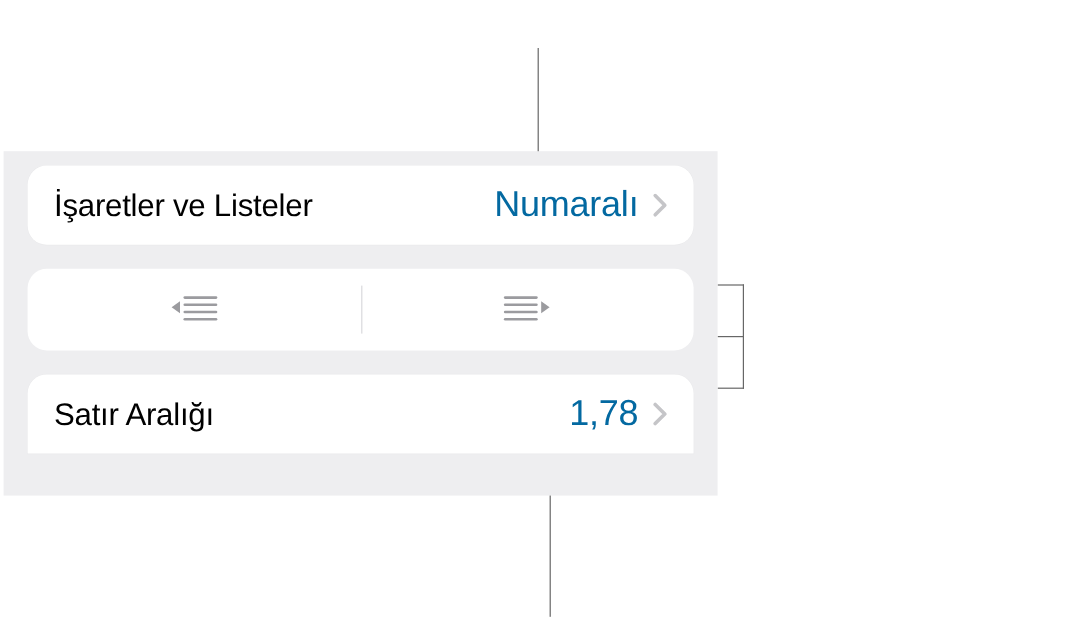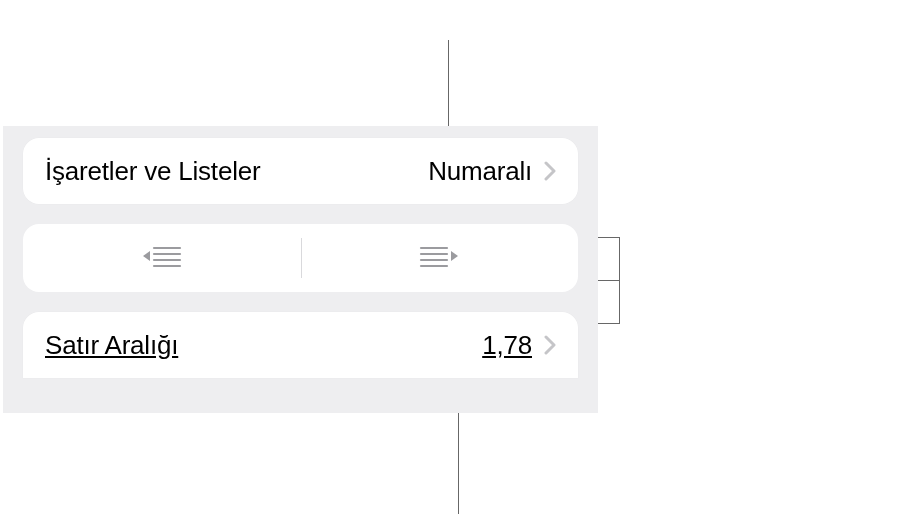--- a/index.html
+++ b/index.html
@@ -33,22 +33,22 @@
       margin-bottom: 20px;
       box-shadow: 0 0 0 0.5px rgba(0,0,0,0.02);
     }
     .row-label {
       flex: 1;
       font-size: 26px;
       color: #000000;
       letter-spacing: -0.2px;
     }
     .row-value {
-      font-size: 26px;
-      color: #000000;
+      font-size: 30px;
+      color: #0369a1;
       margin-right: 12px;
       letter-spacing: -0.2px;
     }
     .chevron {
       color: #c5c5c8;
       display: inline-flex;
       align-items: center;
     }
     .chevron svg {
       width: 12px;
@@ -79,21 +79,20 @@
       background: #d9d9dc;
     }
     .segment svg {
       width: 44px;
       height: 28px;
     }
     .row-spacing {
       margin-bottom: 0;
       border-bottom-left-radius: 0;
       border-bottom-right-radius: 0;
-      text-decoration: underline;
     }
     .callout-line {
       position: absolute;
       background: #676767;
     }
     .callout-top {
       left: 448px;
       top: 40px;
       width: 1px;
       height: 145px;

